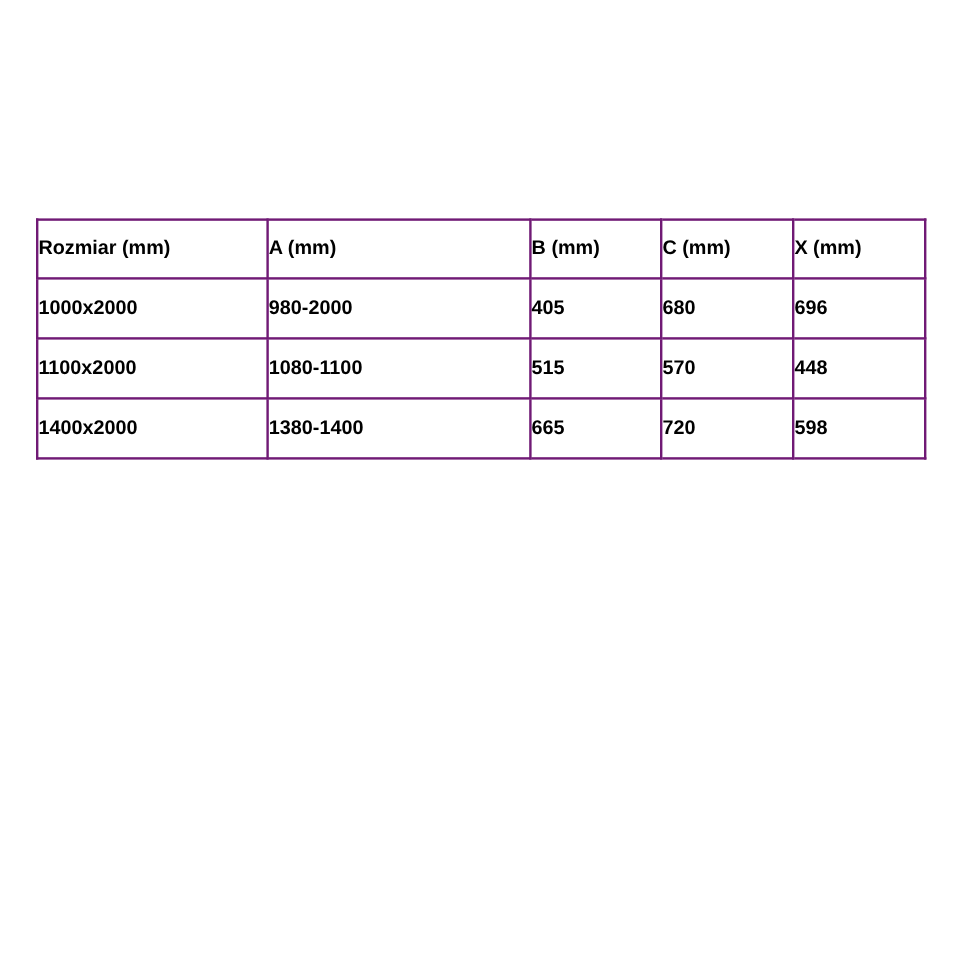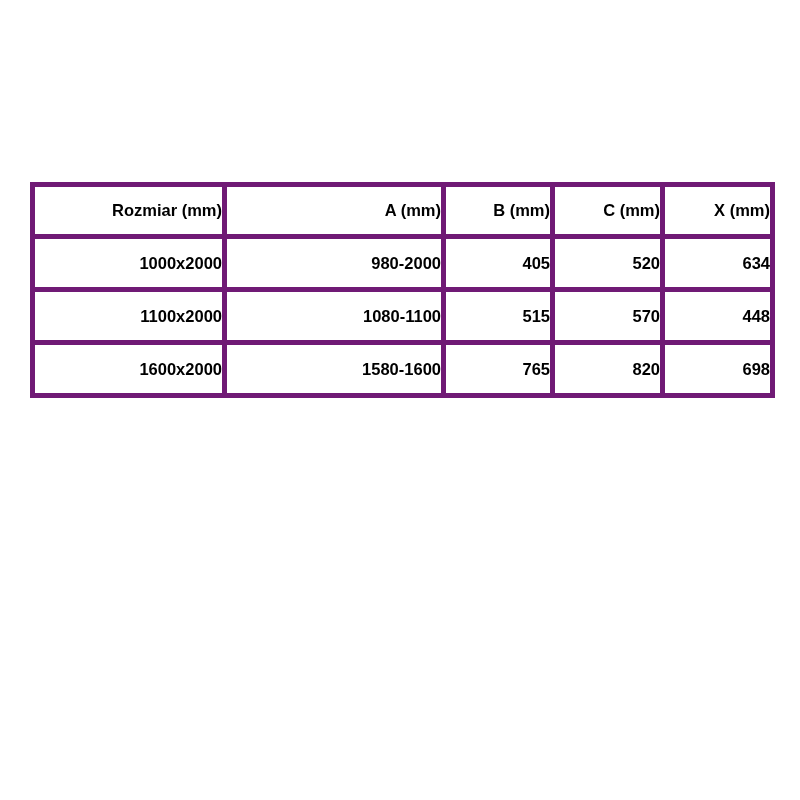--- a/index.html
+++ b/index.html
@@ -28,22 +28,22 @@
     left: 30px;
     top: 182px;
     width: 740px;
   }
   table.spec {
     border-collapse: collapse;
     width: 740px;
     table-layout: fixed;
   }
   table.spec td, table.spec th {
-    border: 5px solid #701a75;
-    text-align: right;
+    border: 2px solid #701a75;
+    text-align: left;
     vertical-align: middle;
     font-weight: bold;
     font-size: 16.5px;
     color: #000000;
     padding: 0;
     height: 48px;
     line-height: 48px;
     white-space: nowrap;
   }
   table.spec thead th {
@@ -78,33 +78,33 @@
           <th>B (mm)</th>
           <th>C (mm)</th>
           <th>X (mm)</th>
         </tr>
       </thead>
       <tbody>
         <tr>
           <td>1000x2000</td>
           <td>980-2000</td>
           <td>405</td>
-          <td>520</td>
-          <td>634</td>
+          <td>680</td>
+          <td>696</td>
         </tr>
         <tr>
           <td>1100x2000</td>
           <td>1080-1100</td>
           <td>515</td>
           <td>570</td>
           <td>448</td>
         </tr>
         <tr>
-          <td>1600x2000</td>
-          <td>1580-1600</td>
-          <td>765</td>
-          <td>820</td>
-          <td>698</td>
+          <td>1400x2000</td>
+          <td>1380-1400</td>
+          <td>665</td>
+          <td>720</td>
+          <td>598</td>
         </tr>
       </tbody>
     </table>
   </div>
 </div>
 
 </body></html>

